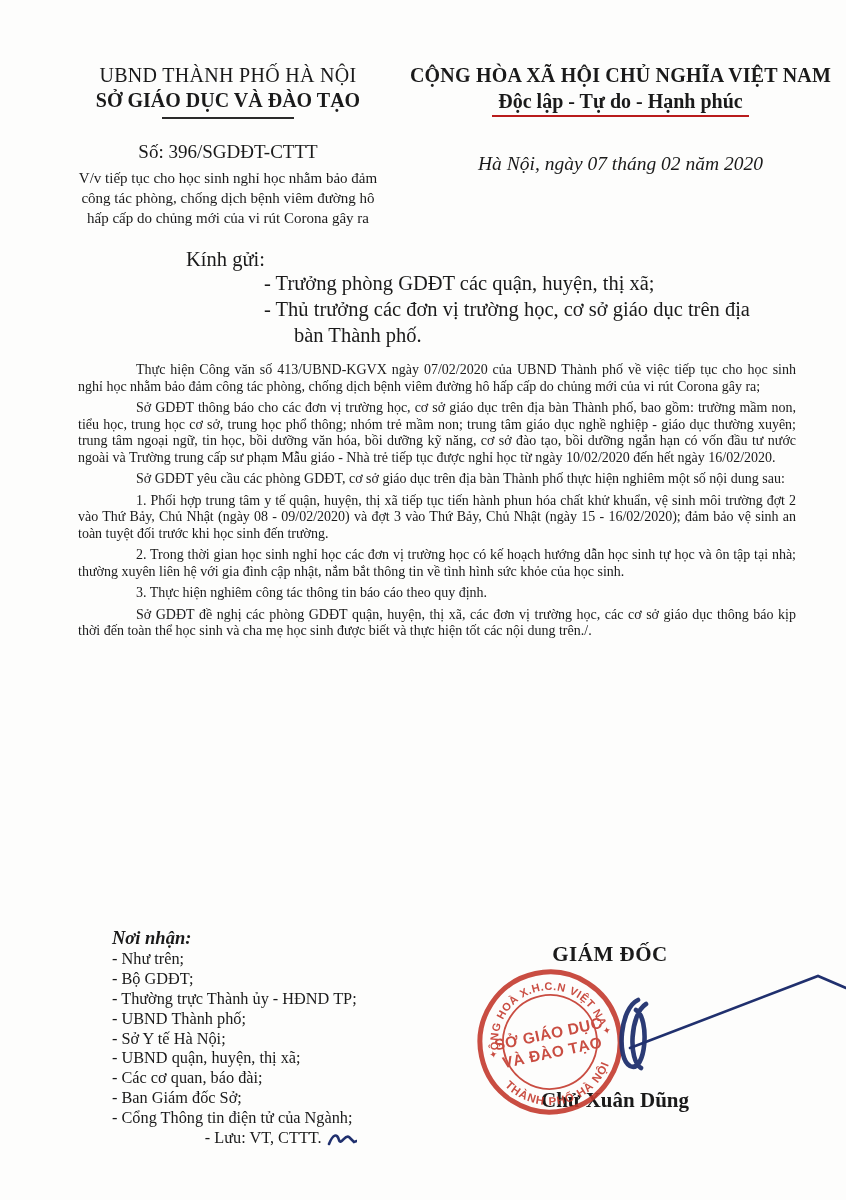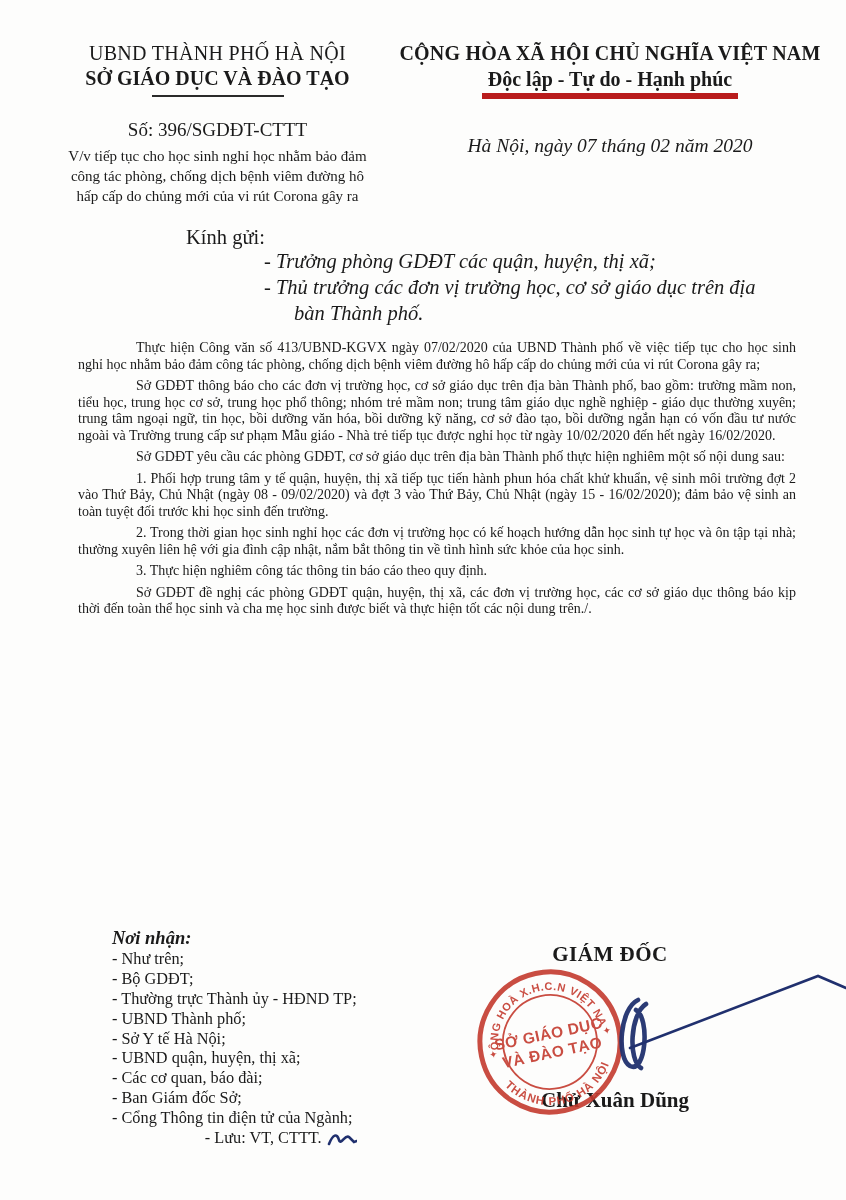--- a/index.html
+++ b/index.html
@@ -2,36 +2,36 @@
 <html><head>
 <meta charset="utf-8">
 <style>
   html,body { margin:0; padding:0; background:#ffffff; }
   .page {
     position:relative; width:846px; height:1200px; margin:0 auto;
     background:#fdfdfc; overflow:hidden;
     font-family:"Liberation Serif", serif; color:#1a1a1a;
   }
   
-  .header { display:flex; padding-top:42px; }
+  .header { display:flex; padding-top:64px;justify-content:center; }
   .h-left  { margin-left:50px; width:335px; text-align:center; }
   .h-right { margin-left:10px; width:430px; text-align:center; }
   .org-parent { font-size:20px; letter-spacing:0.3px; }
   .org-name   { font-size:20px; font-weight:bold; margin-top:2px; }
   .org-underline { width:132px; height:2px; background:#2a2a2a; margin:5px auto 0; }
   .doc-number { font-size:19px; margin-top:22px; }
   .subject { font-size:15px; line-height:1.32; margin:6px auto 0; width:305px; }
   .motto-1 { font-size:20px; font-weight:bold; letter-spacing:0.2px; }
   .motto-2 { display:inline-block; font-size:20px; font-weight:bold; margin-top:3px;
-             padding:0 6px 2px; border-bottom:6px solid #b91c1c; }
+             padding:0 6px 2px; border-bottom:2px solid #b91c1c; }
   .place-date { font-size:19.5px; font-style:italic; margin-top:36px; }
   
   .kinh-gui { margin-top:20px; padding-left:186px; font-size:20.5px; }
   .kg-items { margin-left:78px; width:505px; }
-  .kg-item  { padding-left:30px; text-indent:-30px; line-height:1.25;font-style:italic; }
+  .kg-item  { padding-left:30px; text-indent:-30px; line-height:1.25; }
   
   .body-text { margin-top:14px; padding:0 50px 0 78px; font-size:14px;
                line-height:1.18; text-align:justify; }
   .body-text p { margin:5px 0; text-indent:58px; }
   
   .footer { position:absolute; left:0; top:926px; width:774px; height:274px; }
   .noi-nhan { position:absolute; left:112px; top:2px; }
   .nn-label { font-size:18.5px; font-weight:bold; font-style:italic; }
   .nn-item  { font-size:16.3px; line-height:1.22; }
   .nn-item:last-child { display:flex; align-items:center; gap:2px;justify-content:flex-end; }

